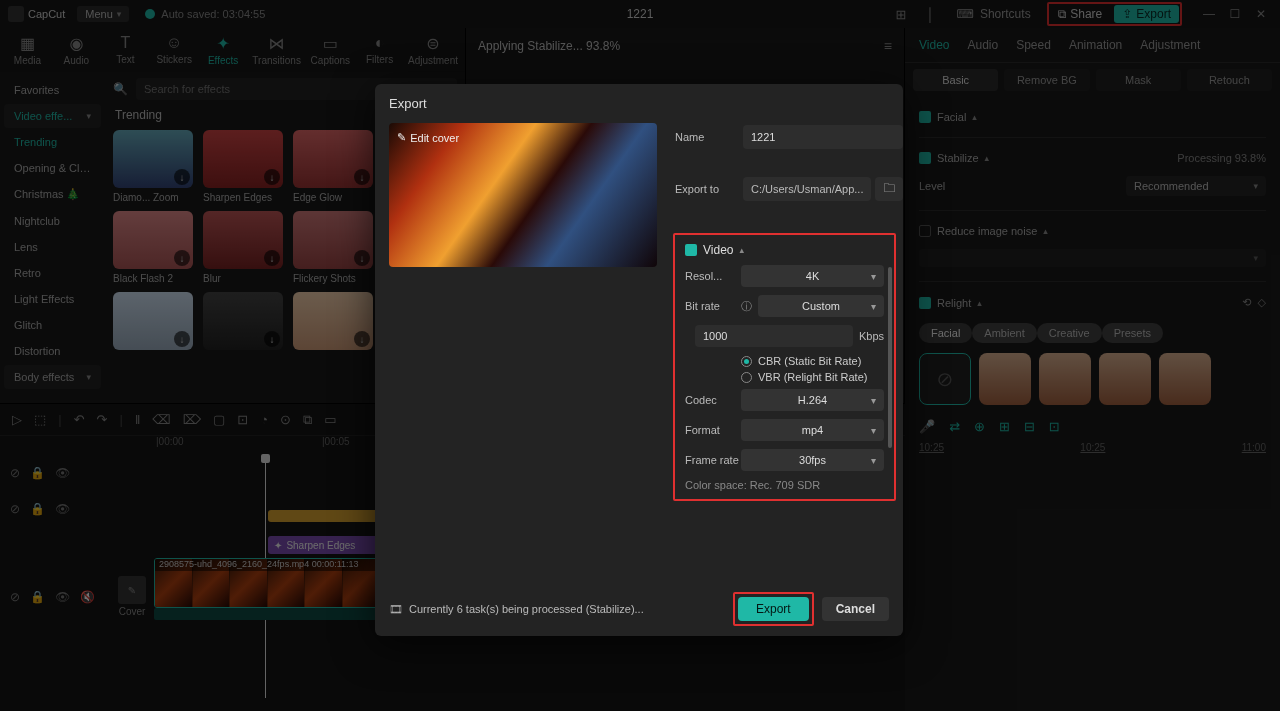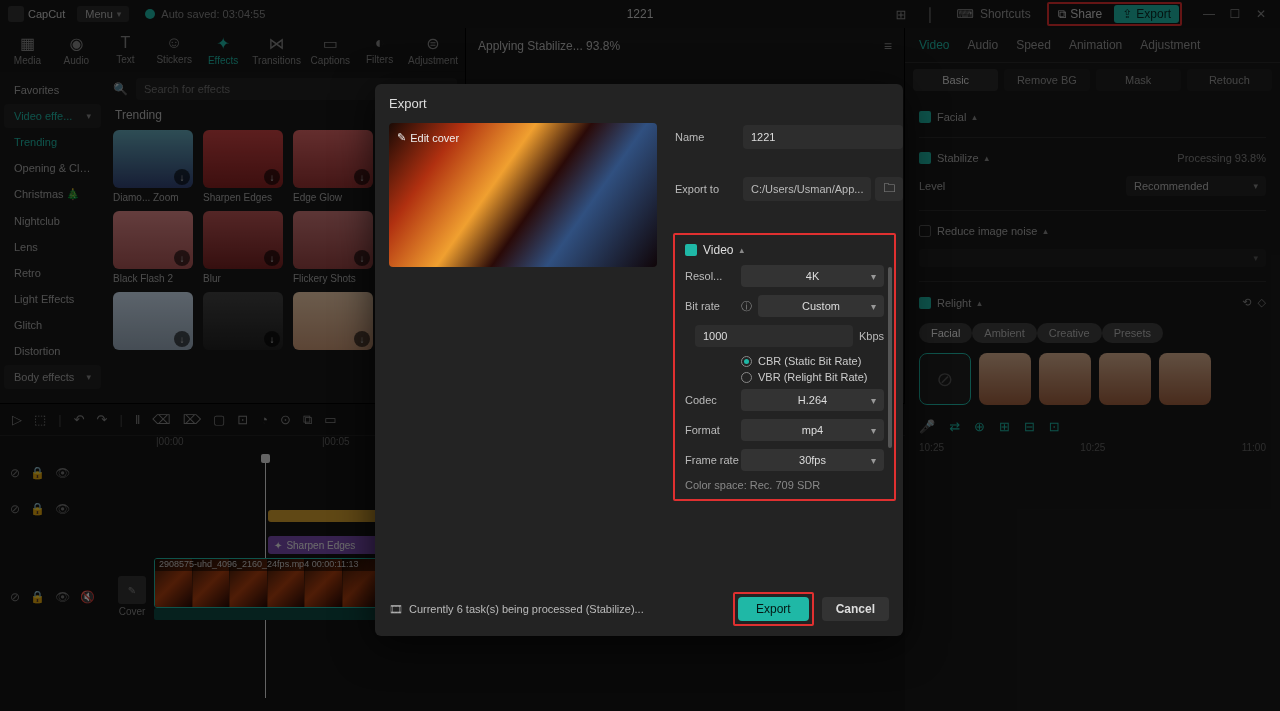--- a/index.html
+++ b/index.html
@@ -74,21 +74,21 @@
 
 .pills { display: flex; gap: 0; margin-top: 8px; }
 .pill { padding: 4px 12px; border-radius: 12px; background: #404040; color: #bbb; font-size: 11px; }
 .pill.active { background: #3a3a3a; color: #eee; }
 
 .face-row { display: flex; gap: 8px; margin-top: 10px; }
 .face { width: 52px; height: 52px; border-radius: 8px; background: linear-gradient(#d8b090, #a06040); }
 .face.none { background: #1f1f1f; border: 1px solid #1fb8a6; display: flex; align-items: center; justify-content: center; color: #555; font-size: 20px; }
 
 .bot-icons { display: flex; gap: 14px; margin-top: 14px; color: #1fb8a6; font-size: 13px; }
-.bot-ruler { margin-top: 8px; color: #666; font-size: 10px; display: flex; justify-content: space-between; }
+.bot-ruler { margin-top: 8px; color: #666; font-size: 10px; display: flex; justify-content: space-between; text-decoration: underline; }
 
 
 .timeline-area { position: absolute; bottom: 0; left: 0; width: 905px; height: 308px; background: #141414; border-top: 1px solid #000; }
 .tl-toolbar { height: 32px; display: flex; align-items: center; gap: 12px; padding: 0 12px; color: #888; font-size: 13px; border-bottom: 1px solid #222; }
 .tl-ruler { height: 22px; position: relative; padding-left: 150px; color: #666; font-size: 10px; }
 .tl-ruler span { position: absolute; }
 .tl-tracks { position: relative; height: 240px; }
 .tl-left-ctrl { position: absolute; left: 0; width: 110px; top: 0; bottom: 0; padding: 8px 10px; color: #777; font-size: 12px; display: flex; flex-direction: column; gap: 22px; }
 .tl-left-ctrl .row { display: flex; gap: 10px; }
 .tl-cover { position: absolute; left: 116px; top: 118px; width: 32px; text-align: center; color: #888; font-size: 10px; }

